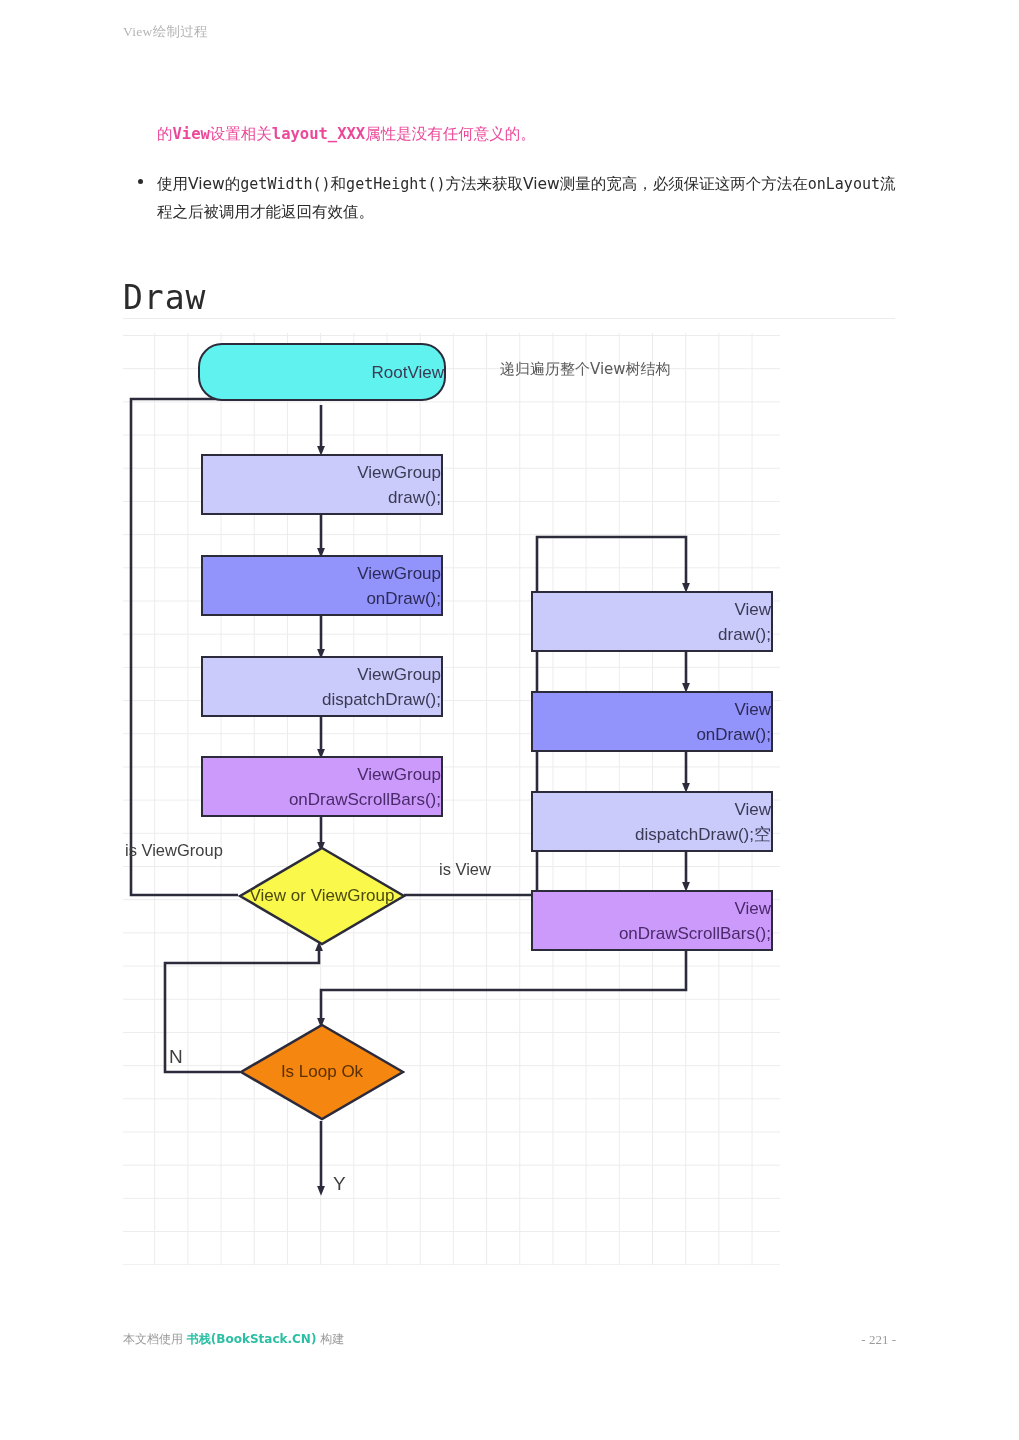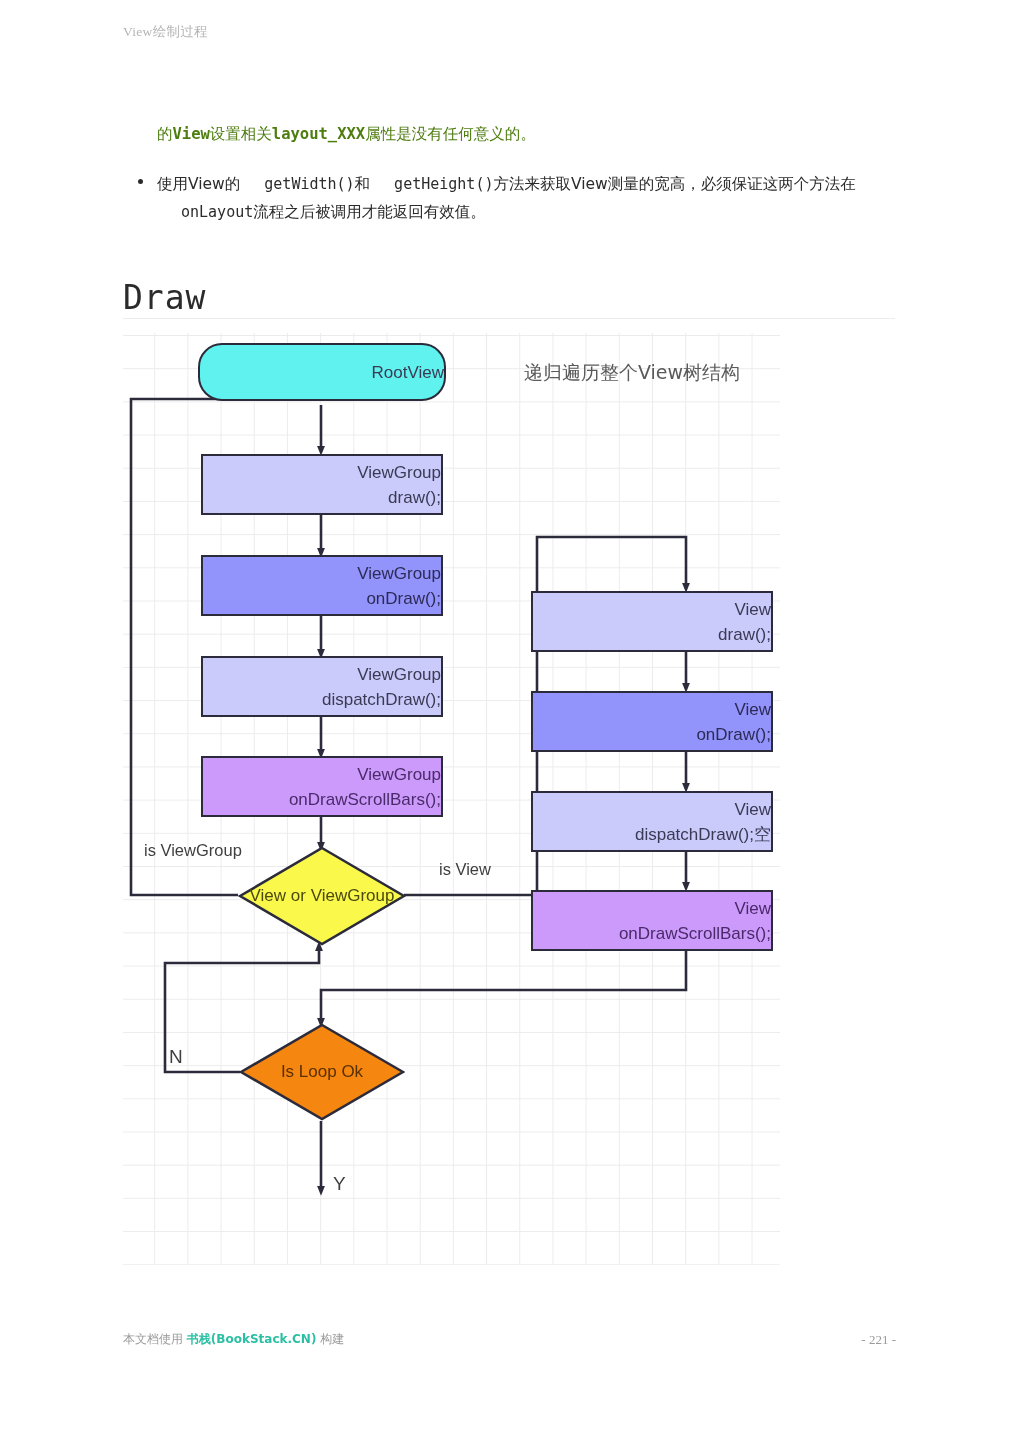--- a/index.html
+++ b/index.html
@@ -14,34 +14,34 @@
   .running-header{
     position:absolute;left:123px;top:13px;
     font-size:13.5px;color:#b5b5b5;letter-spacing:.3px;
     font-family:"Liberation Serif","DejaVu Serif",serif;
     margin-top:10px;
   }
 
   
   .para{
     position:absolute;left:157px;top:121px;width:740px;
-    font-size:15.5px;line-height:26px;color:#4d7c0f;
+    font-size:15.5px;line-height:26px;color:#ec4899;
     font-family:"DejaVu Sans",sans-serif;
   }
   .para b{font-family:"DejaVu Sans Mono","Liberation Mono",monospace;font-weight:bold;}
   .bullet{
     position:absolute;left:157px;top:170px;width:740px;
     font-size:15.5px;line-height:28px;color:#2b2b2b;
     font-family:"DejaVu Sans",sans-serif;
   }
   .bullet .dot{
     position:absolute;left:-19px;top:9px;width:5px;height:5px;
     border-radius:50%;background:#2b2b2b;
   }
-  .bullet code{font-family:"DejaVu Sans Mono","Liberation Mono",monospace;font-size:15px;padding-left:24px;}
+  .bullet code{font-family:"DejaVu Sans Mono","Liberation Mono",monospace;font-size:15px;}
 
   
   .h1{
     position:absolute;left:123px;top:256px;
     font-family:"DejaVu Sans Mono","Liberation Mono",monospace;
     font-size:33px;font-weight:normal;color:#2b2b2b;letter-spacing:1px;
   }
   .hr{
     position:absolute;left:123px;top:318px;width:772px;height:1px;
     background:#eaecef;
@@ -81,21 +81,21 @@
     font-size:17px;white-space:nowrap;
   }
 
   
   .elabel{
     position:absolute;font-family:"Liberation Sans","DejaVu Sans",sans-serif;
     font-size:16.5px;color:#3f3f3f;white-space:nowrap;
   }
   .annot{
     position:absolute;font-family:"DejaVu Sans",sans-serif;
-    font-size:19px;color:#5a5a5a;white-space:nowrap;margin-left:24px;
+    font-size:15px;color:#5a5a5a;white-space:nowrap;
   }
   .watermark{
     position:absolute;font-family:"DejaVu Sans",sans-serif;
     font-size:18.5px;color:#1f1f1f;white-space:nowrap;
   }
 
   svg.edges{position:absolute;left:0;top:0;width:657px;height:932px;overflow:visible;}
 
   
   .footer{
@@ -186,21 +186,21 @@
       <span class="ln">onDrawScrollBars();</span>
     </div>
 
     <div class="diamond" style="left:115px;top:513px;width:168px;height:100px;">
       <svg viewBox="0 0 168 100">
         <polygon points="84,2 166,50 84,98 2,50" fill="#FAF84B" stroke="#2b2b3c" stroke-width="2.6"></polygon>
       </svg>
       <span class="dlabel" style="color:#4a4a12;text-align:center;">View or ViewGroup</span>
     </div>
 
-    <div class="elabel" style="left:21px;top:508px;">is ViewGroup</div>
+    <div class="elabel" style="left:2px;top:508px;">is ViewGroup</div>
     <div class="elabel" style="left:316px;top:527px;">is View</div>
 
     <div class="node" style="left:408px;top:258px;width:242px;height:61px;background:#CBCBFB;color:#3a3a55;">
       <span class="ln">View</span>
       <span class="ln">draw();</span>
     </div>
 
     <div class="node" style="left:408px;top:358px;width:242px;height:61px;background:#9393FC;color:#2b2b55;">
       <span class="ln">View</span>
       <span class="ln">onDraw();</span>

